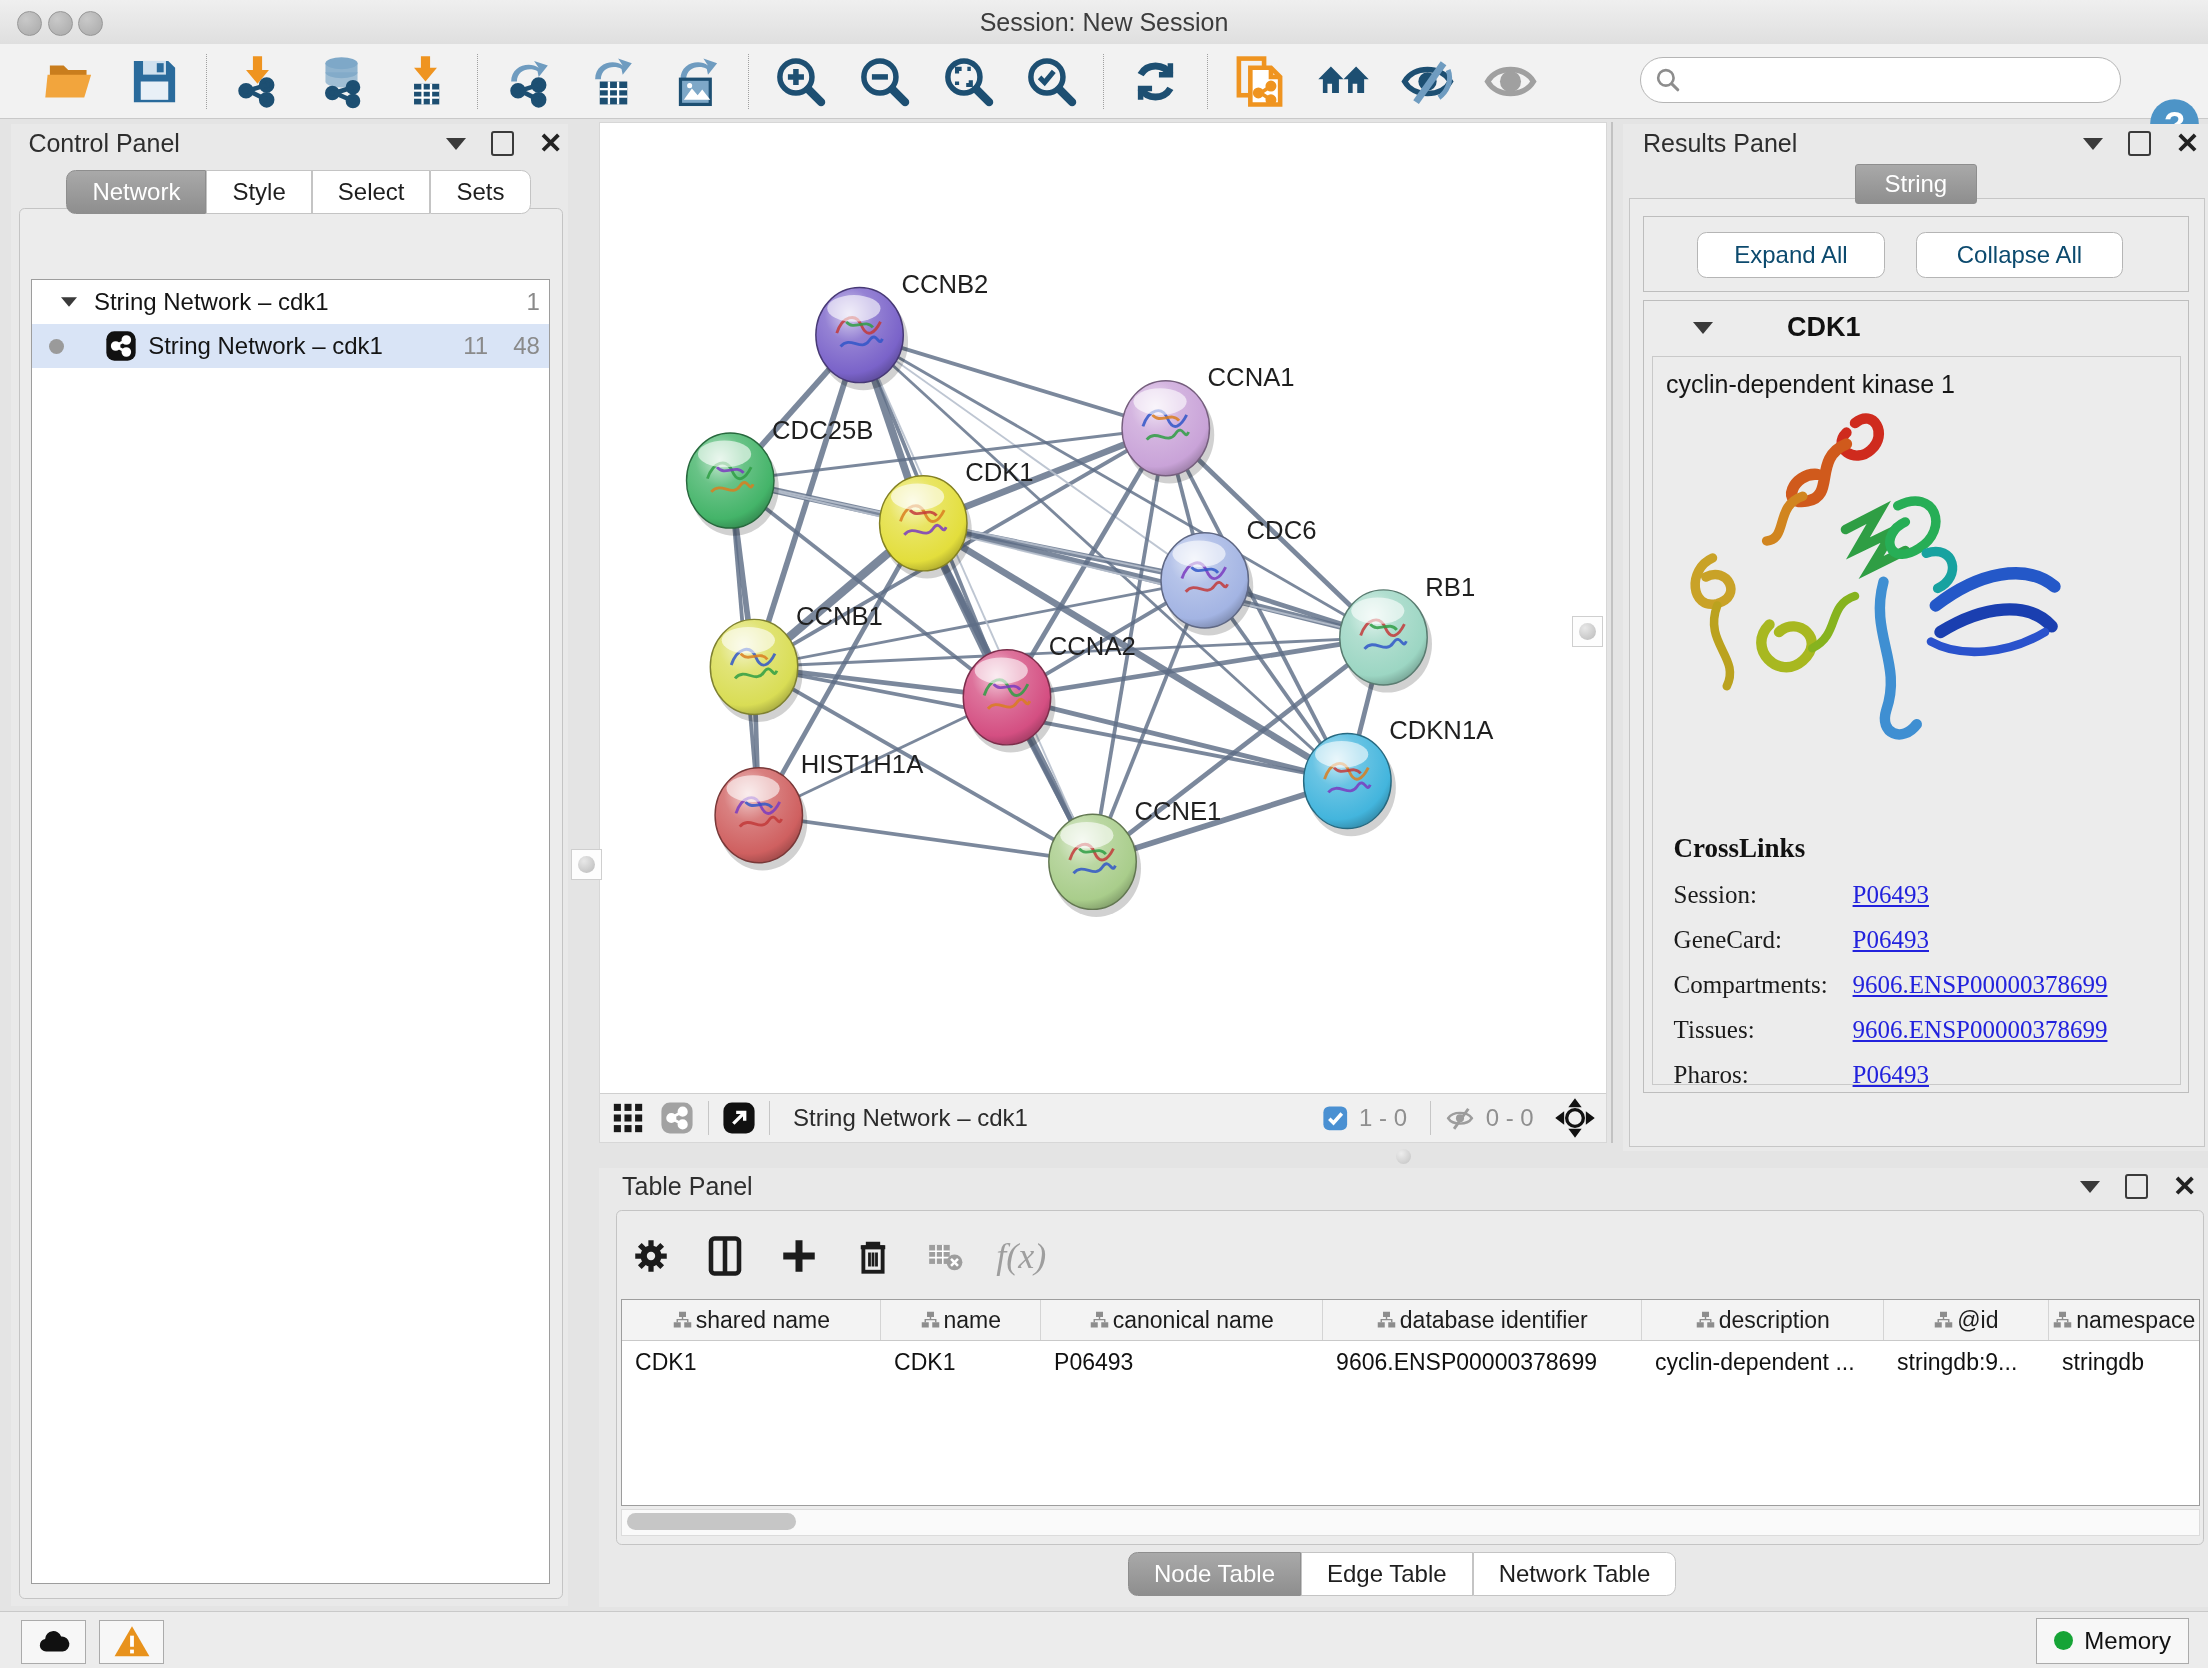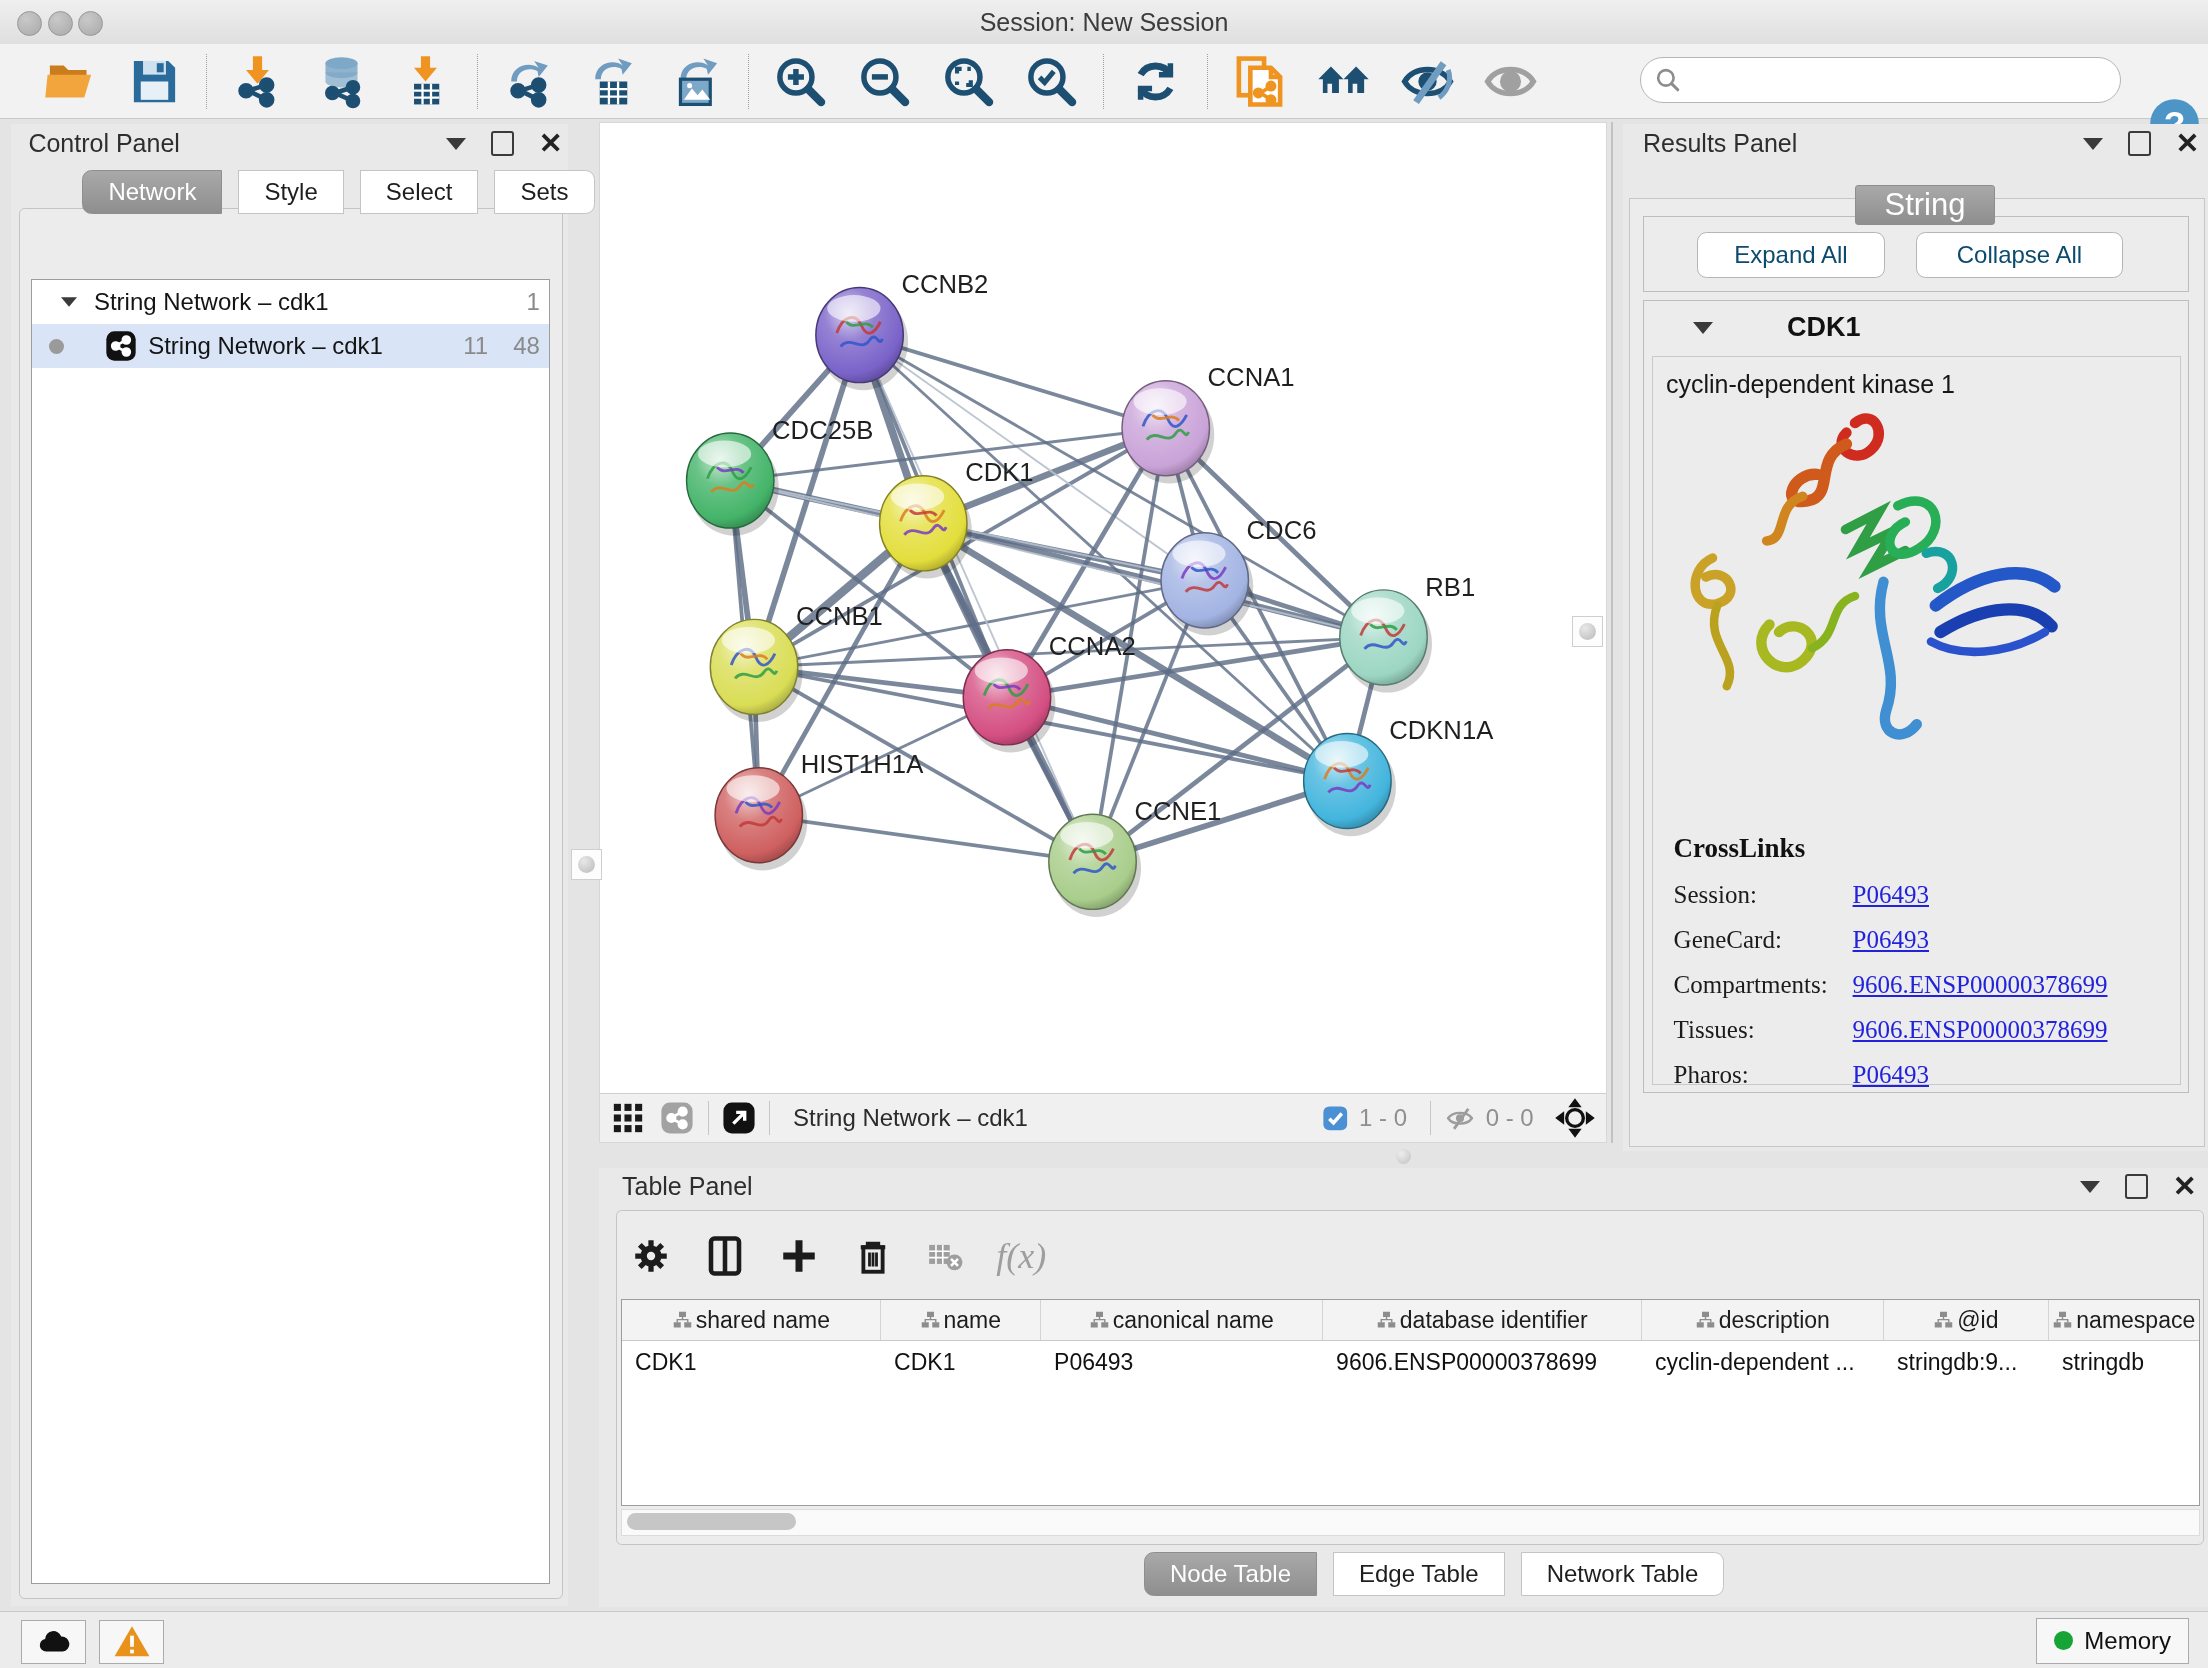--- a/index.html
+++ b/index.html
@@ -24,21 +24,21 @@
   .help-btn{position:absolute;left:2148px;top:53px;width:53px;height:53px;}
 
   
   .panel-title{font-size:25px;color:#2e2e2e;}
   .ph-icons{display:flex;align-items:center;gap:25px;}
   .tri-down{width:0;height:0;border-left:10.5px solid transparent;border-right:10.5px solid transparent;border-top:12.4px solid #3a3a3a;}
   .float-sq{width:19px;height:21px;border:2.9px solid #3a3a3a;border-radius:2.9px;}
   .close-x{font-size:28.5px;font-weight:bold;color:#222;line-height:21px;}
 
   .tab{height:42px;padding:0 25px;display:flex;align-items:center;justify-content:center;
-    background:#fff;border:1px solid #c4c4c4;font-size:24px;color:#1e1e1e;margin-left:16px;}
+    background:#fff;border:1px solid #c4c4c4;font-size:24px;color:#1e1e1e;}
   .tab.first{border-radius:9.5px 0 0 9.5px;}
   .tab.last{border-radius:0 9.5px 9.5px 0;}
   .tab.selected{background:linear-gradient(#a9a9a9,#8e8e8e);color:#fff;border-color:#8e8e8e;}
 
   
   .control-panel{position:absolute;left:11.4px;top:124px;width:557px;height:1482px;background:#e9e9e9;}
   .cp-header{position:absolute;left:17px;top:3.8px;right:5.7px;display:flex;justify-content:space-between;align-items:center;height:32px;}
   .cp-tabs{position:absolute;left:55px;top:46px;display:flex;z-index:2;}
   .cp-box{position:absolute;left:7.6px;top:84px;width:542px;height:1389px;background:#ececec;
     border:1px solid #c4c4c4;border-radius:5.7px;}
@@ -65,22 +65,22 @@
   .grip .ball{width:17px;height:17px;border-radius:50%;background:radial-gradient(circle at 35% 30%,#e8e8e8,#b9b9b9);}
   .hgrip{position:absolute;left:1396px;top:1149px;width:15px;height:15px;border-radius:50%;
     background:radial-gradient(circle at 35% 30%,#ededed,#c2c2c2);}
 
   .vdivider{position:absolute;top:122px;height:1021px;width:1.9px;background:#c2c2c2;}
 
   
   .results-panel{position:absolute;left:1623px;top:124px;width:586px;height:1027px;background:#e9e9e9;}
   .rp-header{position:absolute;left:20px;top:3.8px;right:9.5px;display:flex;justify-content:space-between;align-items:center;height:32px;}
   .rp-tab{position:absolute;left:232px;top:40px;z-index:2;height:38px;padding:0 28.5px;
-    background:linear-gradient(#a9a9a9,#8e8e8e);color:#fff;font-size:31px;border-radius:3px;
-    display:flex;align-items:center;border:1px solid #8e8e8e;margin-top:21px;}
+    background:linear-gradient(#a9a9a9,#8e8e8e);color:#fff;font-size:24px;border-radius:3px;
+    display:flex;align-items:center;border:1px solid #8e8e8e;}
   .rp-box{position:absolute;left:5.7px;top:74px;width:574px;height:947px;background:#ececec;border:1px solid #c6c6c6;}
   .rp-expandbox{position:absolute;left:13.3px;top:17px;width:544px;height:74px;border:1px solid #bdbdbd;}
   .rp-btn{position:absolute;top:15px;height:44px;background:#fff;border:1px solid #b5b5b5;border-radius:9.5px;
     font-size:24px;color:#0c4a6e;display:flex;align-items:center;justify-content:center;}
   .rp-entrybox{position:absolute;left:13.3px;top:101px;width:544px;height:791px;border:1px solid #bdbdbd;}
   .rp-entry-header{position:absolute;left:0;top:0;width:100%;height:53px;display:flex;align-items:center;}
   .rp-name{font-size:27px;font-weight:bold;color:#111;margin-left:74px;}
   .rp-inner{position:absolute;left:7.6px;top:55px;width:527px;height:727px;border:1px solid #c9c9c9;}
   .rp-desc{position:absolute;left:13.3px;top:13.3px;font-size:25px;color:#161616;}
   .crosslinks{position:absolute;left:21px;top:476px;font-family:"Liberation Serif",serif;}

